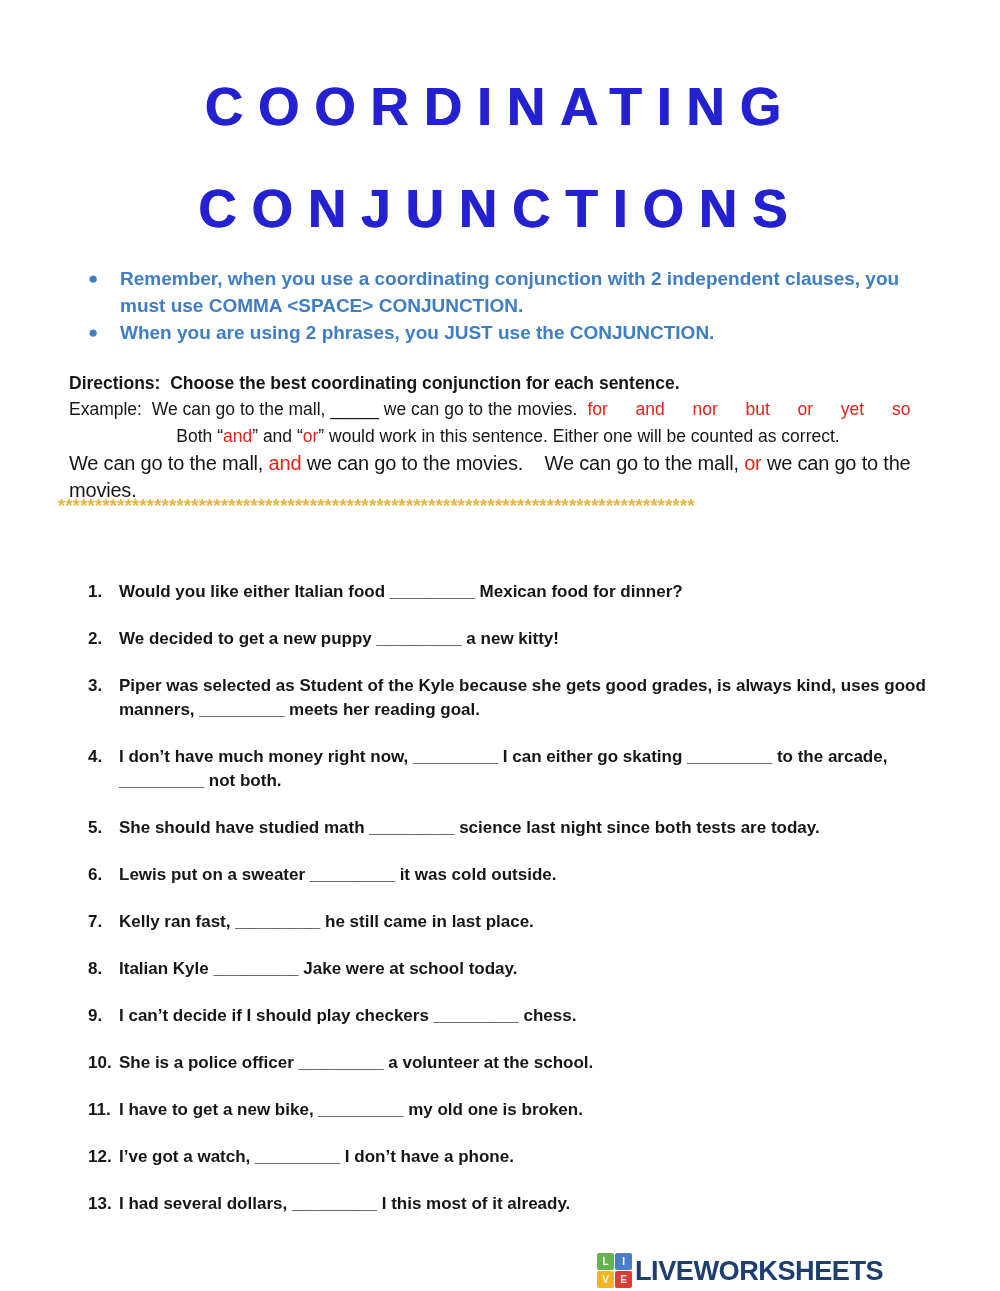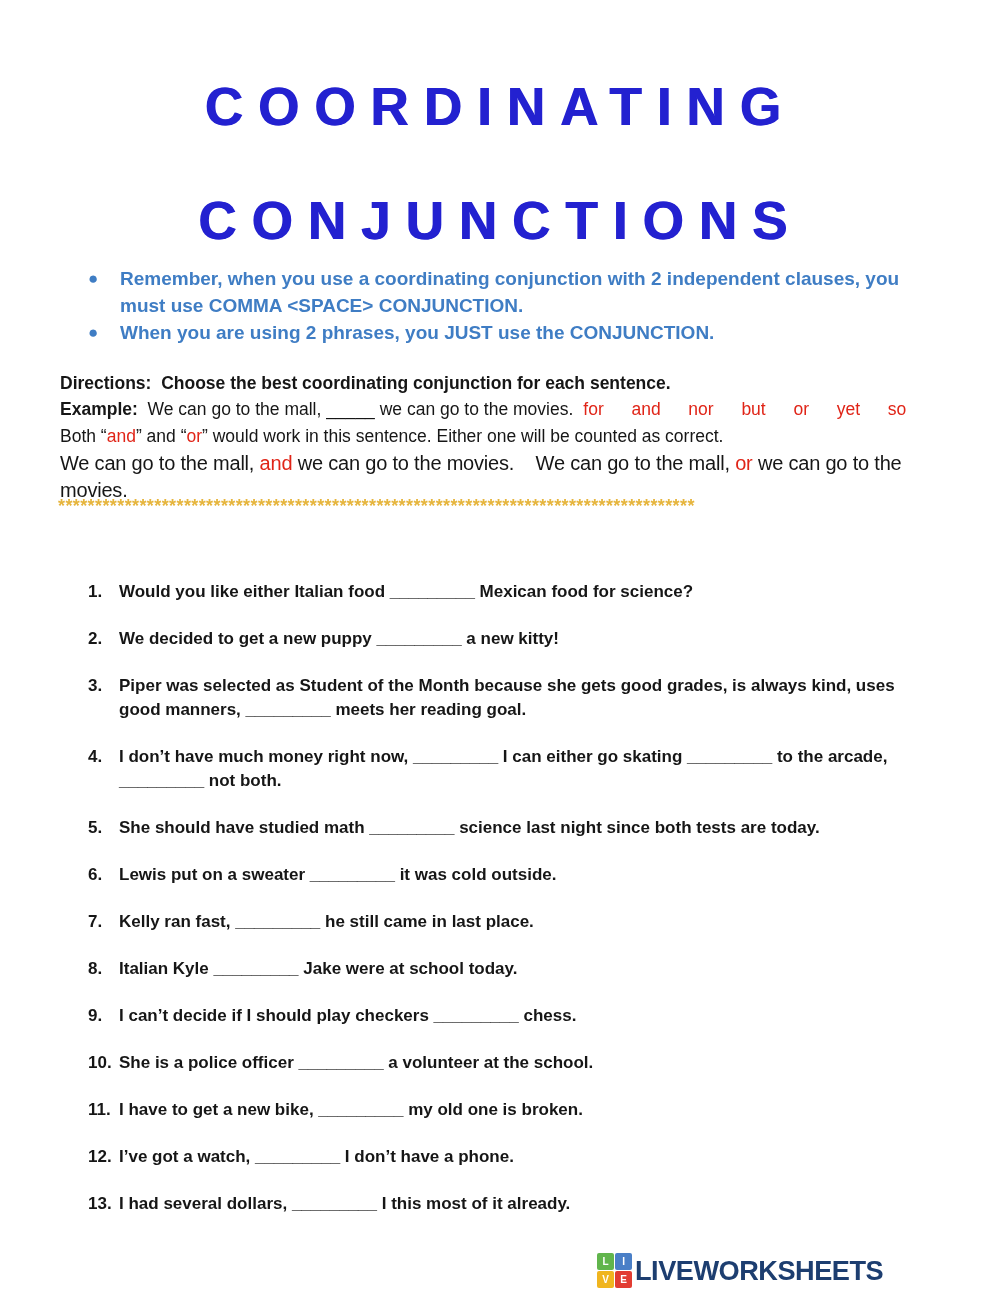--- a/index.html
+++ b/index.html
@@ -18,43 +18,43 @@
     position:absolute; left:0; width:1000px;
     text-align:center;
     color:var(--title-blue);
     font-weight:bold;
     font-size:53px;
     letter-spacing:15px;
     text-shadow:1px 0 0 currentColor;
     white-space:nowrap;
   }
   .title.line1 { top:76px; }
-  .title.line2 { top:190px; }
+  .title.line2 { top:178px; }
 
   
   .notes { position:absolute; top:265px; left:88px; width:812px; list-style:none; }
   .notes li {
     display:flex;
     color:var(--note-blue);
     font-weight:bold;
     font-size:19px;
     line-height:27px;
   }
   .notes .bullet { width:32px; flex:0 0 32px; font-size:17px; }
   .notes .note-text { flex:1; white-space:pre-wrap; }
 
   
-  .directions { position:absolute; top:370px; left:60px; width:878px; font-size:17.5px; }
+  .directions { position:absolute; top:370px; left:69px; width:878px; font-size:17.5px; }
   .dir-heading { font-weight:bold; line-height:26px; white-space:pre-wrap; }
   .example-row { display:flex; align-items:baseline; line-height:27px; white-space:pre-wrap; }
   .example-left { white-space:pre-wrap; }
   .bank { margin-left:10px; word-spacing:9px; white-space:pre-wrap; }
-  .both-line { line-height:27px; white-space:pre-wrap; }
+  .both-line { line-height:27px; white-space:pre-wrap;text-align:center; }
   .sample-line { line-height:27px; font-size:20px; white-space:pre-wrap; letter-spacing:-0.2px; }
-  .b { font-weight:bold; }
+  .b { font-weight:normal; }
   .red { color:var(--accent-red); font-weight:normal; }
 
   
   .separator {
     position:absolute; top:496px; left:58px; width:880px;
     color:var(--star-gold);
     font-weight:bold; font-size:18px;
     letter-spacing:0.4px;
     white-space:nowrap; overflow:hidden;
   }
@@ -124,31 +124,31 @@
     </div>
     <div class="both-line"><span>Both “</span><span class="red">and</span><span>” and “</span><span class="red">or</span><span>” would work in this sentence. Either one will be counted as correct.</span></div>
     <div class="sample-line"><span>We can go to the mall, </span><span class="red">and</span><span> we can go to the movies.    We can go to the mall, </span><span class="red">or</span><span> we can go to the movies.</span></div>
   </div>
 
   <div class="separator">**************************************************************************************</div>
 
   <ol class="questions">
   <li>
     <span class="qnum">1.</span>
-    <span class="qtext">Would you like either Italian food _________ Mexican food for science?</span>
+    <span class="qtext">Would you like either Italian food _________ Mexican food for dinner?</span>
   </li>
 
   <li>
     <span class="qnum">2.</span>
     <span class="qtext">We decided to get a new puppy _________ a new kitty!</span>
   </li>
 
   <li>
     <span class="qnum">3.</span>
-    <span class="qtext">Piper was selected as Student of the Month because she gets good grades, is always kind, uses good manners, _________ meets her reading goal.</span>
+    <span class="qtext">Piper was selected as Student of the Kyle because she gets good grades, is always kind, uses good manners, _________ meets her reading goal.</span>
   </li>
 
   <li>
     <span class="qnum">4.</span>
     <span class="qtext">I don’t have much money right now, _________ I can either go skating _________ to the arcade, _________ not both.</span>
   </li>
 
   <li>
     <span class="qnum">5.</span>
     <span class="qtext">She should have studied math _________ science last night since both tests are today.</span>

